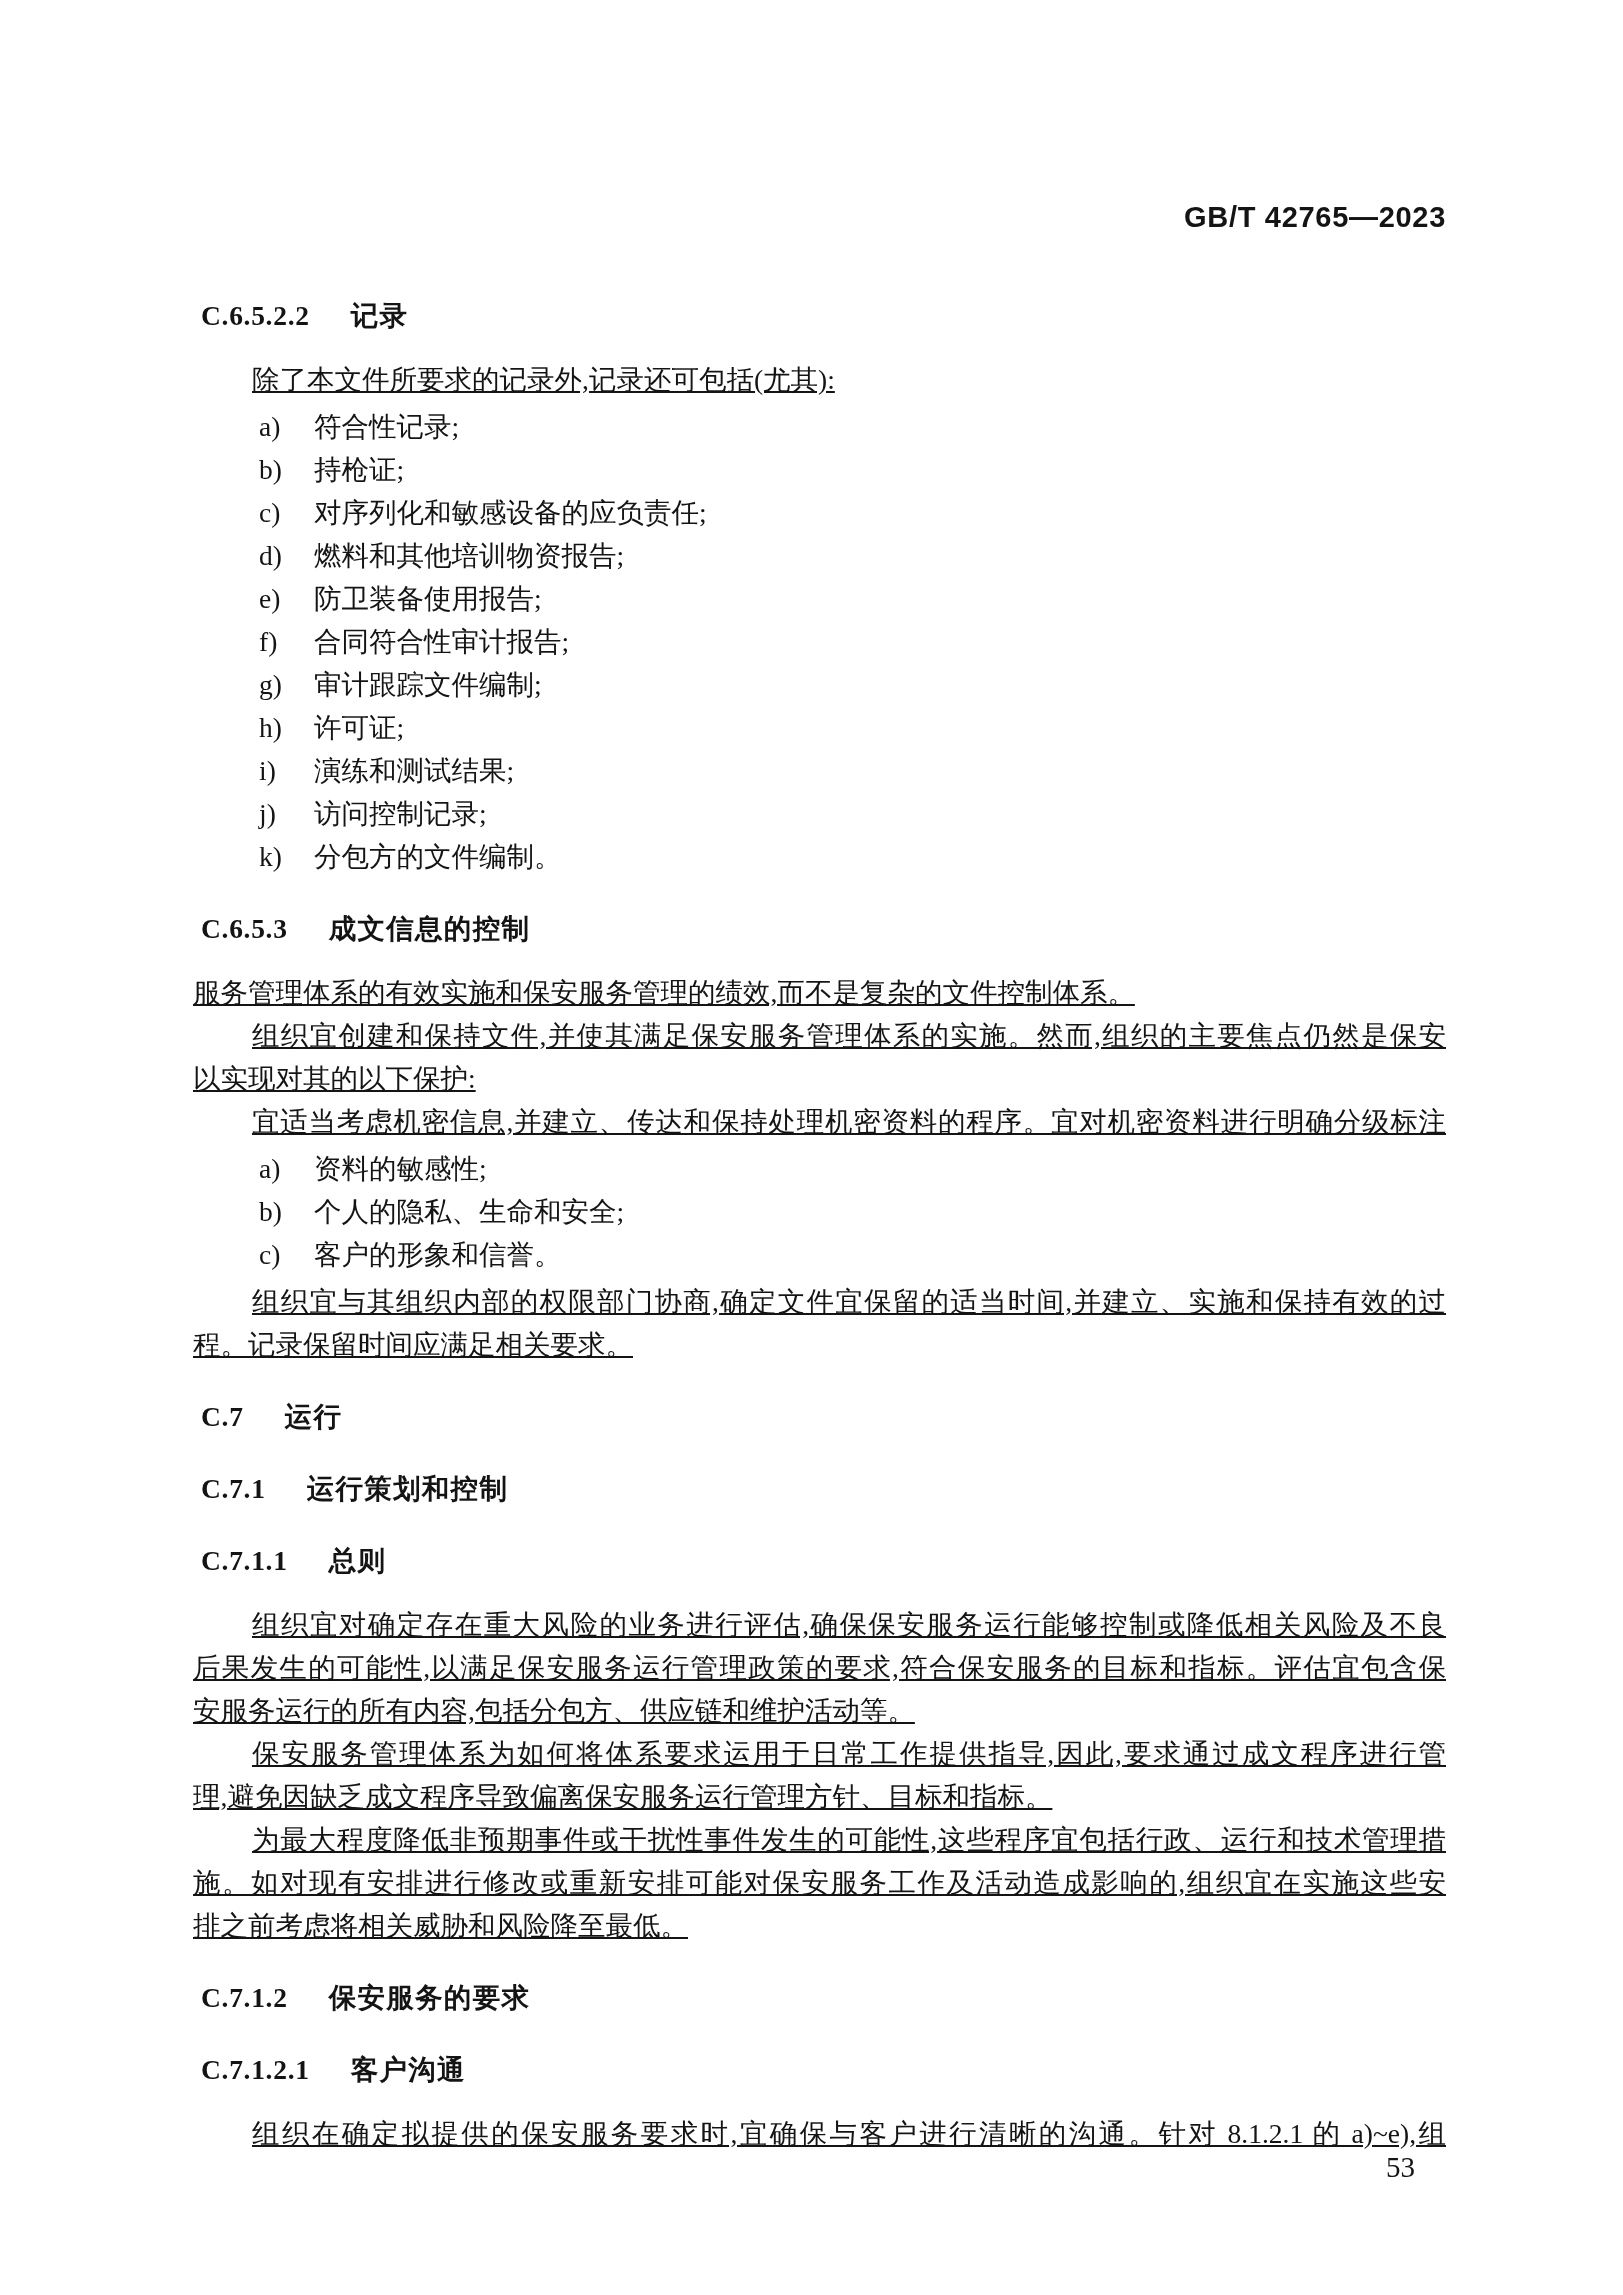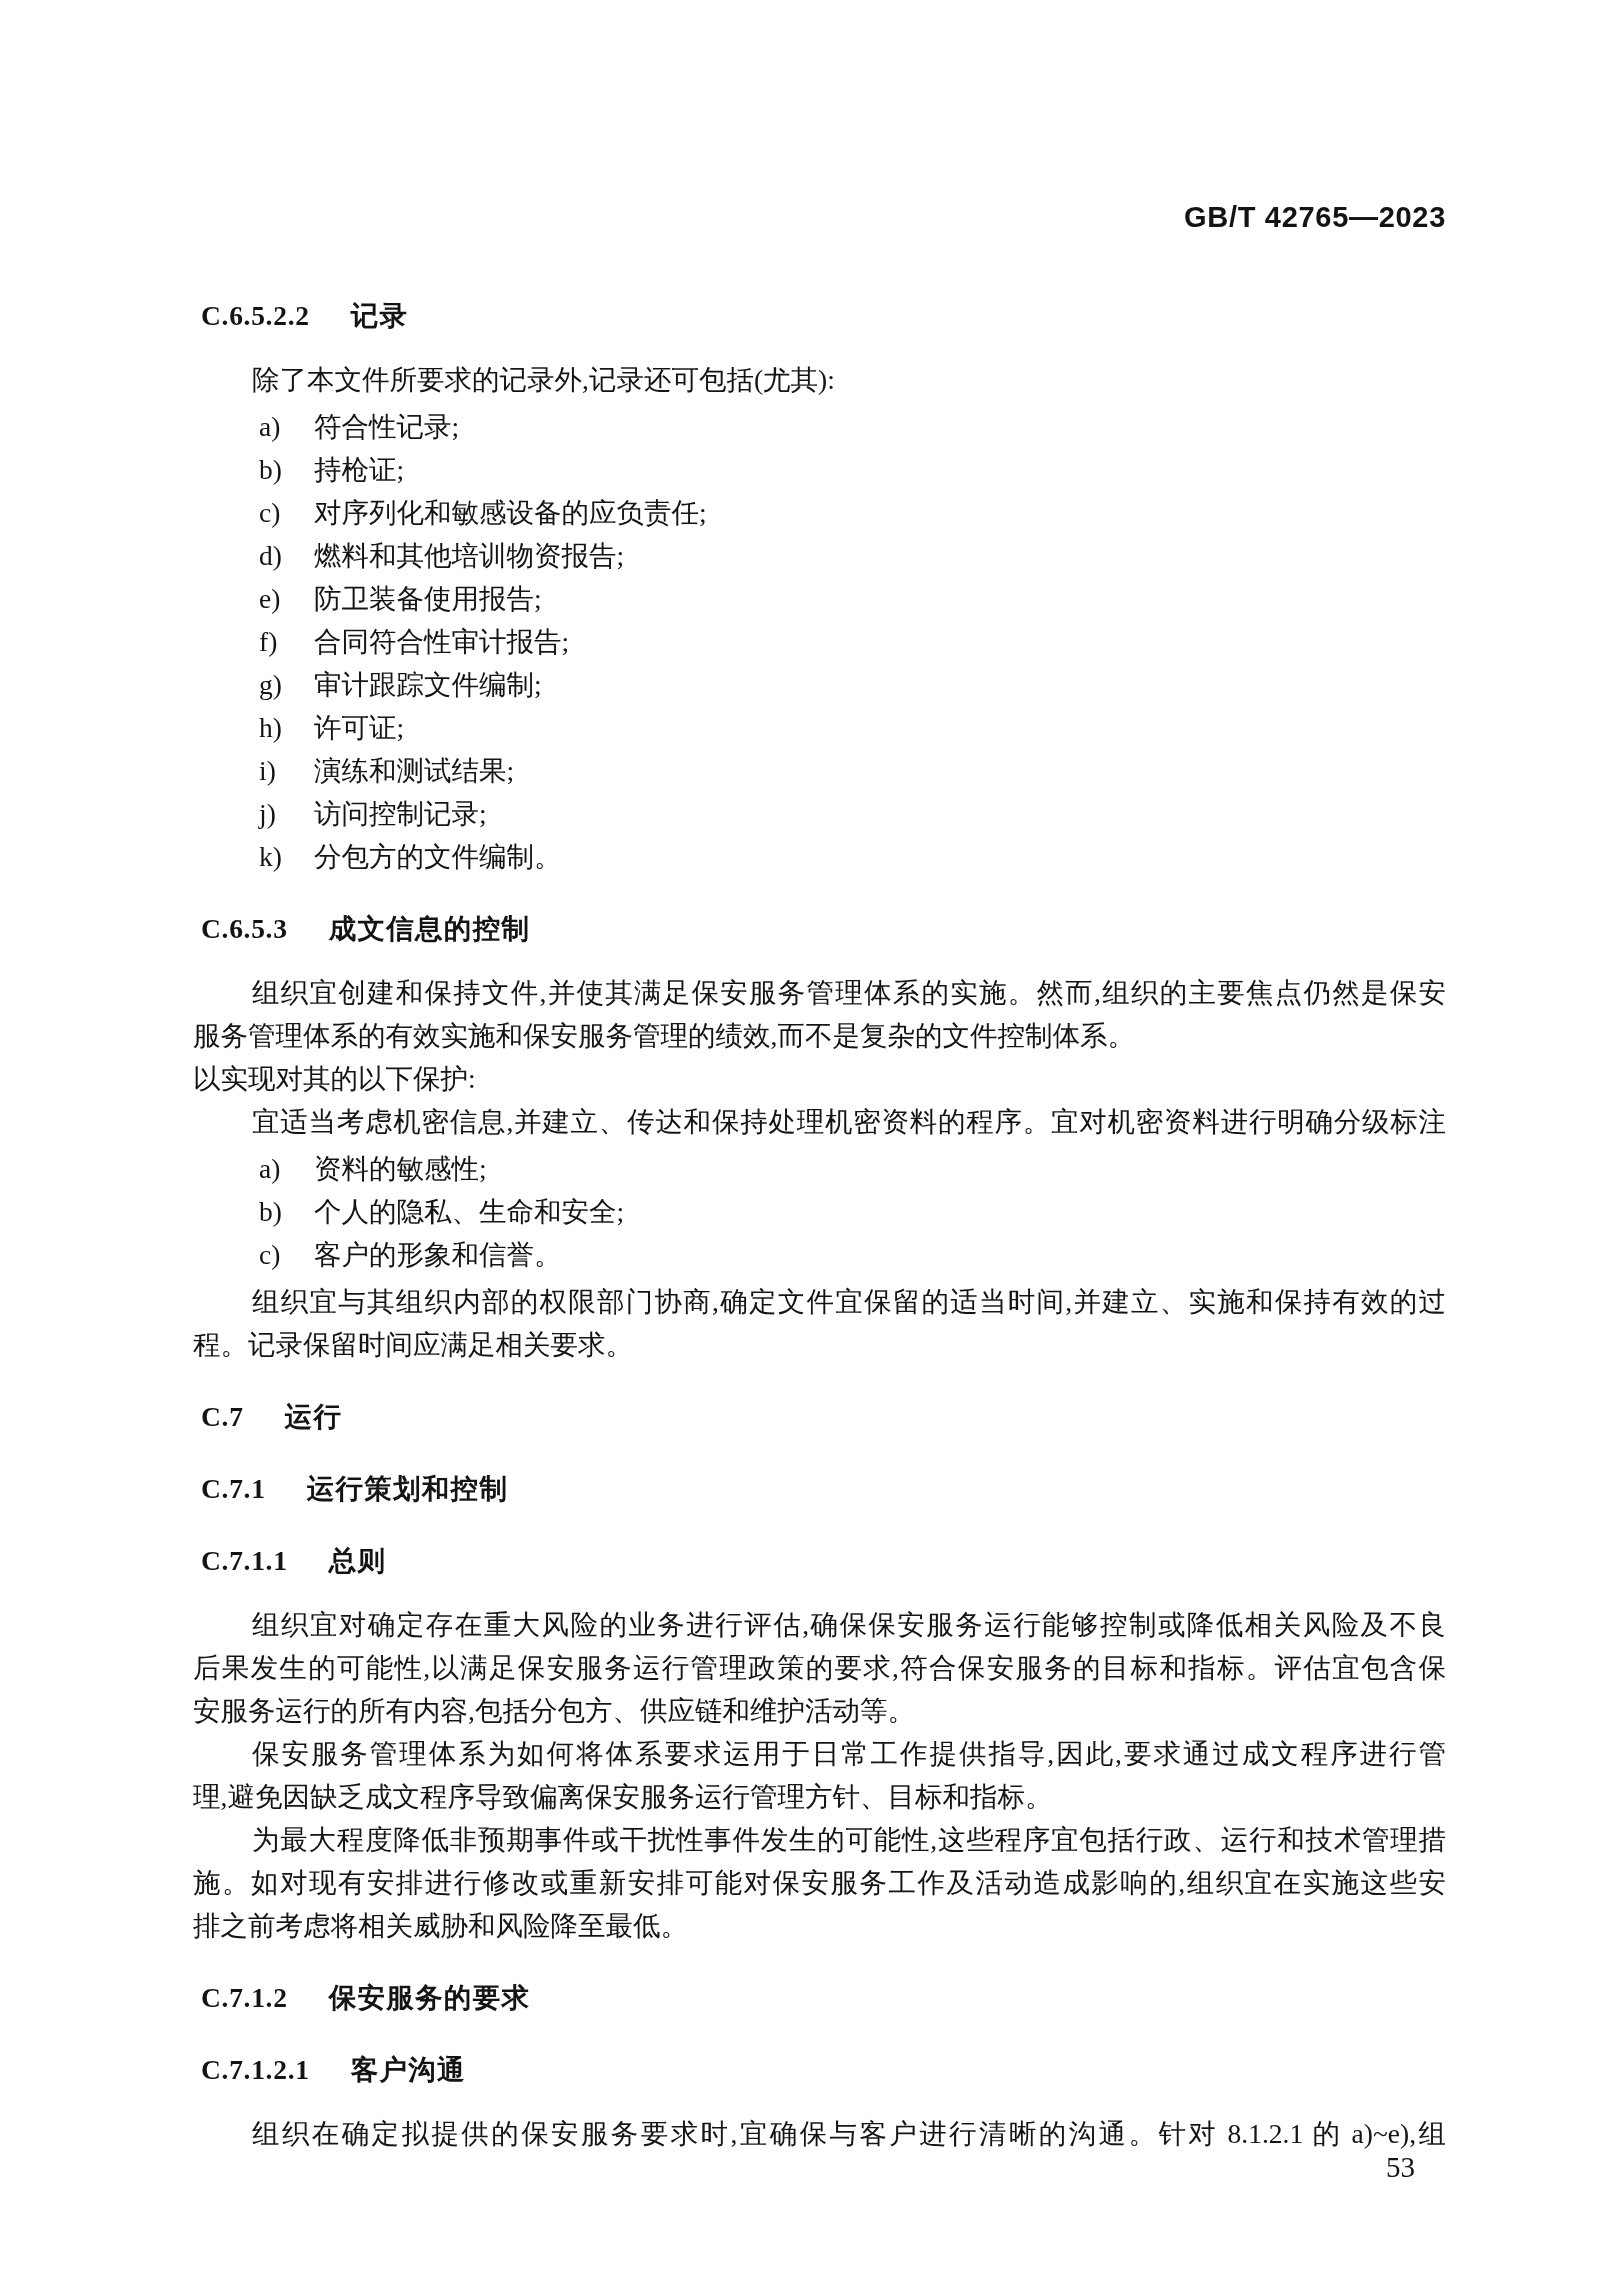--- a/index.html
+++ b/index.html
@@ -41,20 +41,21 @@
   }
   .clause-heading .clause-title {
     font-family: "Liberation Sans", "DejaVu Sans", sans-serif;
     letter-spacing: 1.3px;
   }
   .para { margin: 0; font-size: 27.5px; }
   .para .line {
     line-height: 43px;
     max-height: 43px;
     overflow: hidden;
+    text-decoration: underline;
   }
   .para .line.fill {
     text-align: justify;
     text-align-last: justify;
   }
   .para .line.indent { padding-left: 59px; }
   .clause-list { margin: 4px; font-size: 27.5px; }
   .clause-list .item {
     line-height: 43px;
     padding-left: 62px;
@@ -132,23 +133,23 @@
           <span class="label">k)</span><span class="item-text">分包方的文件编制。</span>
         </div>
       </div>
 
     <div class="clause-heading">
       <span class="clause-num">C.6.5.3</span><span class="clause-title">成文信息的控制</span>
     </div>
 
     <div class="para">
 
+        <div class="line">服务管理体系的有效实施和保安服务管理的绩效,而不是复杂的文件控制体系。</div>
+
         <div class="line fill indent">组织宜创建和保持文件,并使其满足保安服务管理体系的实施。然而,组织的主要焦点仍然是保安</div>
-
-        <div class="line">服务管理体系的有效实施和保安服务管理的绩效,而不是复杂的文件控制体系。</div>
       </div>
 
     <div class="para">
 
         <div class="line">以实现对其的以下保护:</div>
 
         <div class="line fill indent">宜适当考虑机密信息,并建立、传达和保持处理机密资料的程序。宜对机密资料进行明确分级标注</div>
       </div>
 
     <div class="clause-list">

